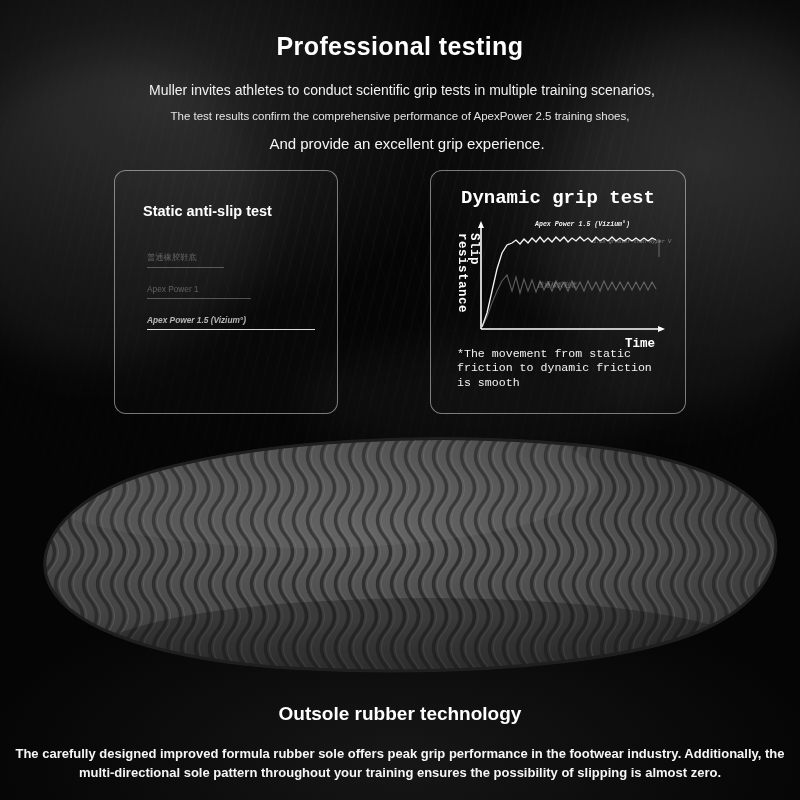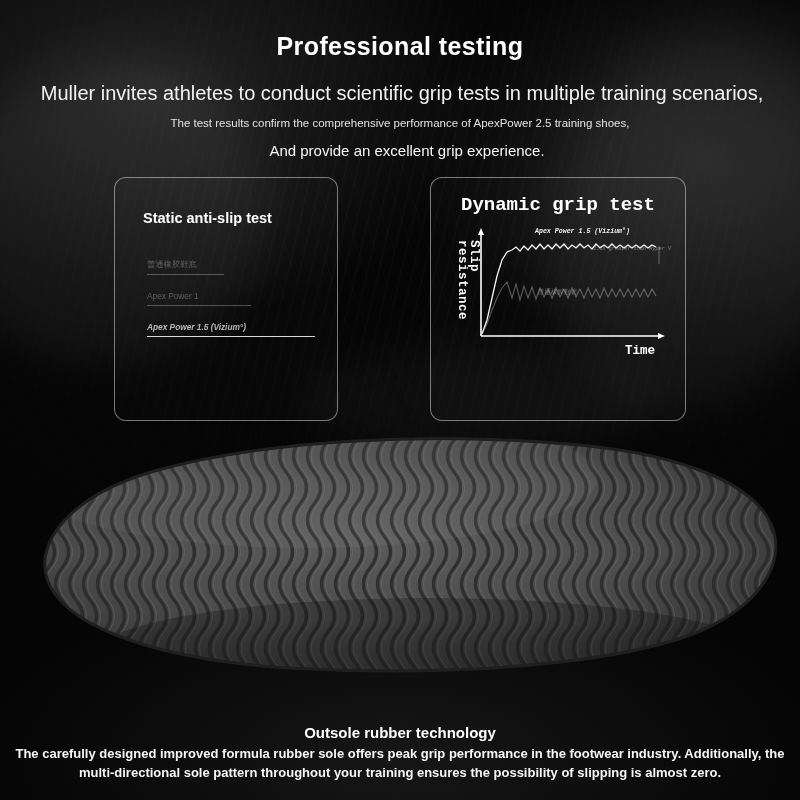--- a/index.html
+++ b/index.html
@@ -55,21 +55,21 @@
     text-align: center;
   }
   .title {
     font-size: 25px;
     font-weight: bold;
     letter-spacing: 0.4px;
     color: #fff;
     margin: 0 0 21px 0;
   }
   .sub1 {
-    font-size: 20px;
+    font-size: 14px;
     color: #f2f2f2;
     margin: 0 0 12px 4px;
   }
   .sub2 {
     font-size: 11.5px;
     color: #e3e3e3;
     margin: 0 0 13px 0;
   }
   .sub3 {
     font-size: 15px;
@@ -213,23 +213,23 @@
     position: absolute;
     left: 8px;
     top: 0px;
     width: 784px;
     height: 262px;
   }
   .sole-caption {
     position: absolute;
     left: 0;
     right: 0;
-    top: 724px;
+    top: 703px;
     text-align: center;
-    font-size: 15px;
+    font-size: 19px;
     font-weight: bold;
     color: #fff;
   }
   .footer-text {
     position: absolute;
     left: 14px;
     right: 14px;
     top: 745px;
     text-align: center;
     font-size: 13px;
@@ -298,20 +298,21 @@
           <polygon points="216,112 209,109 209,115" fill="#ffffff"></polygon>
 
           <polyline fill="none" stroke="#f5f5f5" stroke-width="1.3" points="33,110 38,96 43,74 48,52 53,36 58,28 63,26 67,23 71,27 75,22 79,26 83,21 87,25 91,20 95,25 99,21 103,25 107,20 111,24 115,20 119,25 123,21 127,24 131,20 135,24 139,21 143,25 147,20 151,24 155,21 159,24 163,20 167,24 171,21 175,24 179,21 183,24 187,21 191,24 195,21 199,24 203,21 207,23"></polyline>
 
           <polyline fill="none" stroke="rgba(200,200,200,0.42)" stroke-width="1.1" points="33,110 38,100 43,86 48,74 53,64 58,58 63,74 67,60 71,76 75,62 79,74 83,63 87,75 91,64 95,73 99,65 103,74 107,64 111,73 115,65 119,74 123,64 127,73 131,65 135,74 139,64 143,73 147,65 151,74 155,64 159,73 163,65 167,73 171,65 175,73 179,65 183,73 187,65 191,73 195,65 199,73 203,65 207,72"></polyline>
 
           <line x1="210" y1="22" x2="210" y2="40" stroke="rgba(220,220,220,0.5)" stroke-width="0.8"></line>
         </svg>
       </div>
 
+      <div class="note">*The movement from static friction to dynamic friction is smooth</div>
     </div>
 
   </div>
 
   <div class="sole-area">
     <svg class="sole" viewBox="0 0 784 262">
       <defs>
         <radialGradient id="soleFill" cx="45%" cy="40%" r="70%">
           <stop offset="0%" stop-color="#5d5d5d"></stop>
           <stop offset="55%" stop-color="#4c4c4c"></stop>

